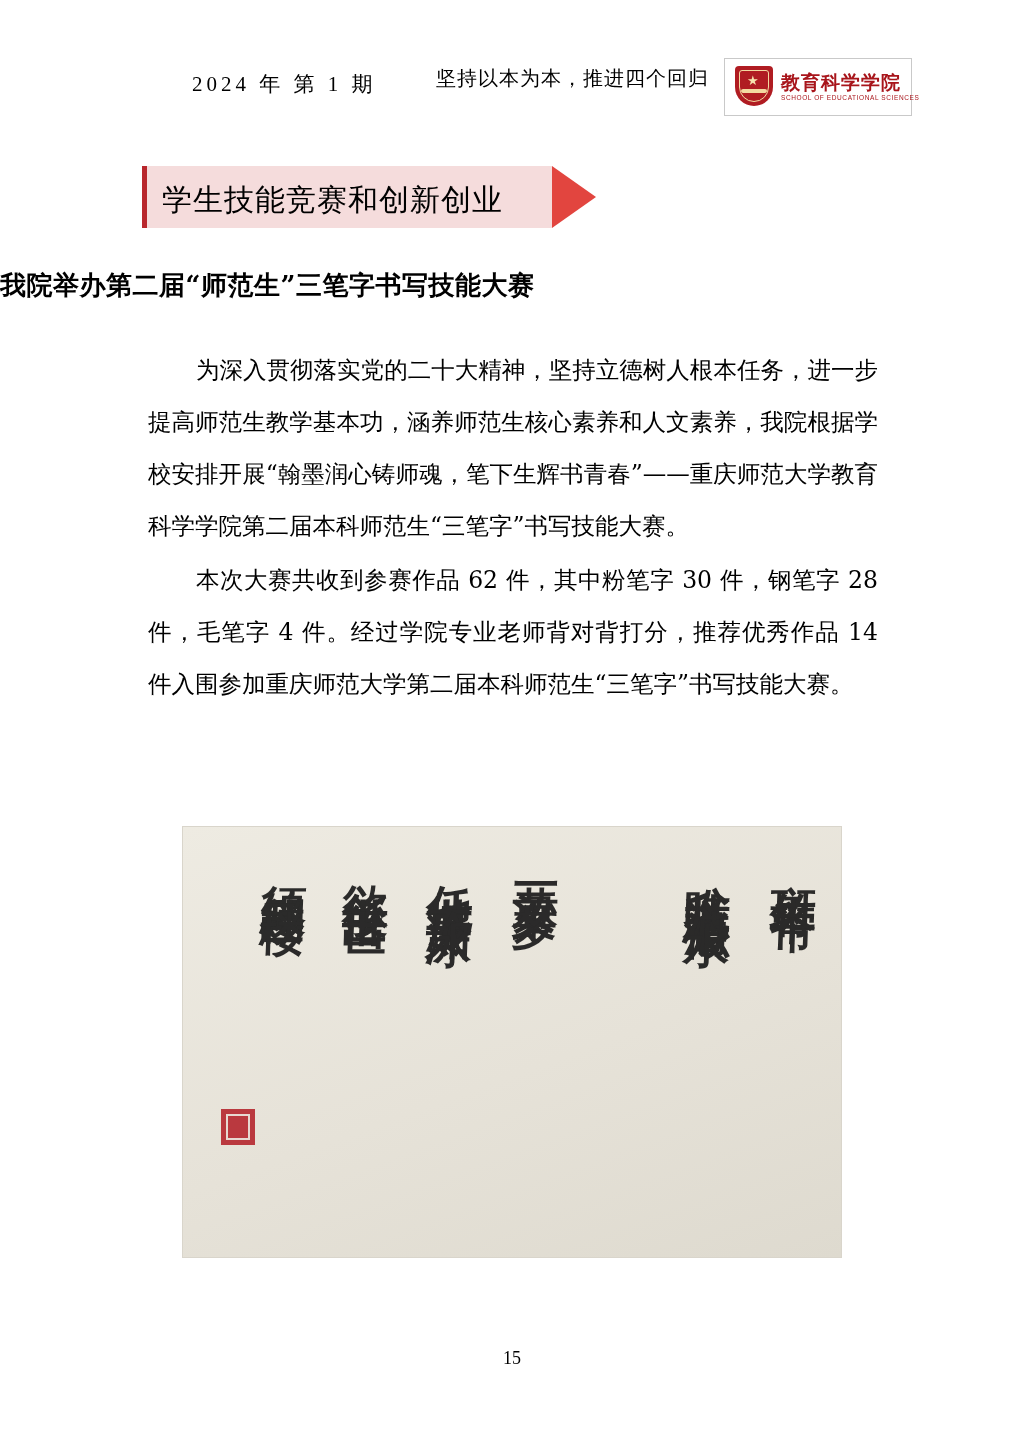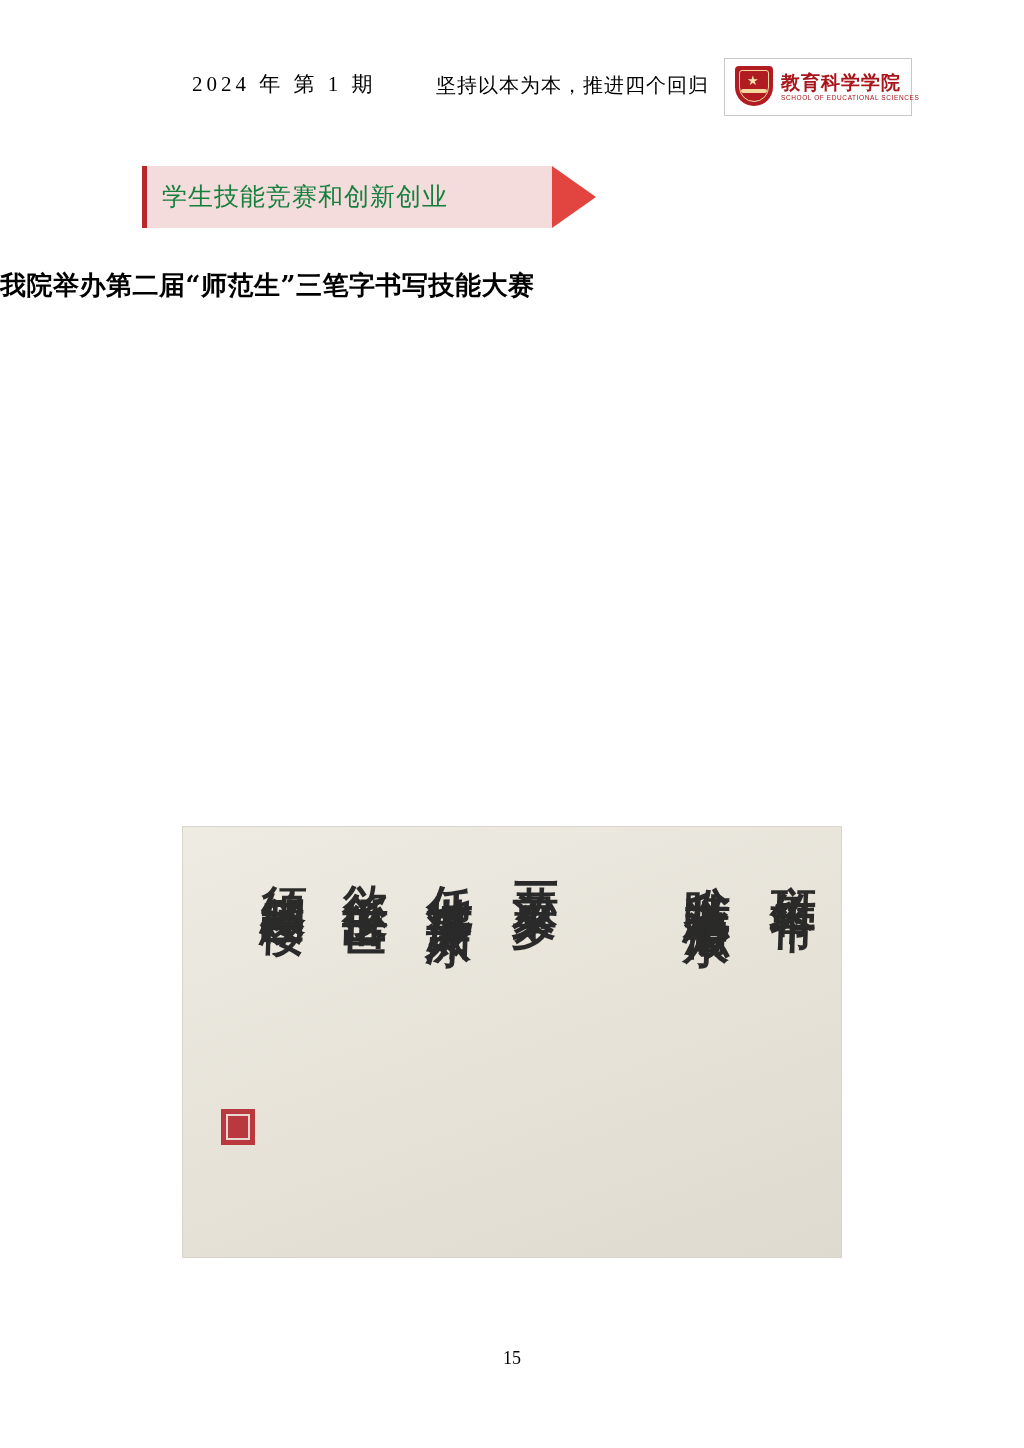--- a/index.html
+++ b/index.html
@@ -36,21 +36,21 @@
     left: 44px;
     top: 12px;
     font-size: 21px;
     letter-spacing: 4px;
     font-family: "Liberation Serif", serif;
     white-space: nowrap;
   }
   .header-center {
     position: absolute;
     left: 288px;
-    top: 14px;
+    top: 7px;
     font-size: 20px;
     font-family: Liberation Serif, serif;
     font-style: normal;
     white-space: nowrap;
     letter-spacing: 1px;
     text-align: center;
   }
   .header-logo {
     position: absolute;
     right: 0px;
@@ -155,23 +155,23 @@
     width: 0;
     height: 0;
     border-top: 31px solid transparent;
     border-bottom: 31px solid transparent;
     border-left: 44px solid #e2453f;
   }
   .banner-text {
     position: absolute;
     left: 20px;
     top: 14px;
-    font-size: 25px;
+    font-size: 30px;
     font-family: Liberation Sans, sans-serif;
-    color: #15803d;
+    color: #000000;
     letter-spacing: 1px;
     white-space: nowrap;
   }
 
   
   .article-title {
     position: absolute;
     top: 268px;
     left: 0;
     width: 1024px;
@@ -289,20 +289,24 @@
   </div>
 
   <div class="banner">
     <div class="banner-body"></div>
     <div class="banner-arrow"></div>
     <div class="banner-text">学生技能竞赛和创新创业</div>
   </div>
 
   <div class="article-title">我院举办第二届“师范生”三笔字书写技能大赛</div>
 
+  <div class="body-text">
+    <p>为深入贯彻落实党的二十大精神，坚持立德树人根本任务，进一步提高师范生教学基本功，涵养师范生核心素养和人文素养，我院根据学校安排开展“翰墨润心铸师魂，笔下生辉书青春”——重庆师范大学教育科学学院第二届本科师范生“三笔字”书写技能大赛。</p>
+    <p>本次大赛共收到参赛作品 62 件，其中粉笔字 30 件，钢笔字 28 件，毛笔字 4 件。经过学院专业老师背对背打分，推荐优秀作品 14 件入围参加重庆师范大学第二届本科师范生“三笔字”书写技能大赛。</p>
+  </div>
 
   <div class="figure">
     <div class="calligraphy">
       <div class="col c1">斑竹半帘</div>
       <div class="col c2">唯我道心清似水</div>
       <div class="col c4">黄梁一梦</div>
       <div class="col c5">任他世事冷如冰</div>
       <div class="col c6">欲後世出世</div>
       <div class="col c7">須知楼邑楼</div>
       <div class="seal"></div>

